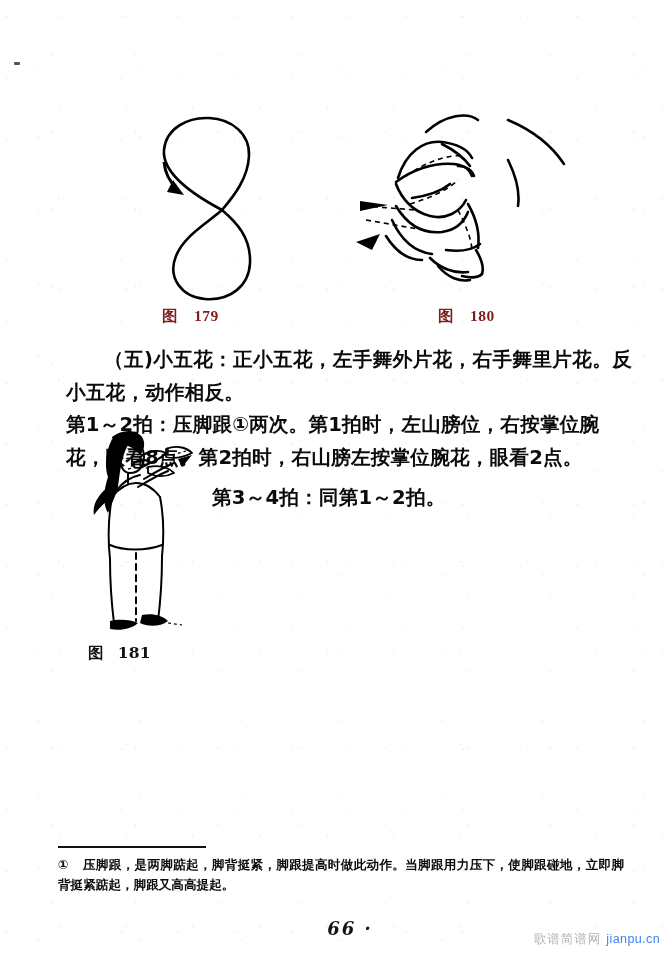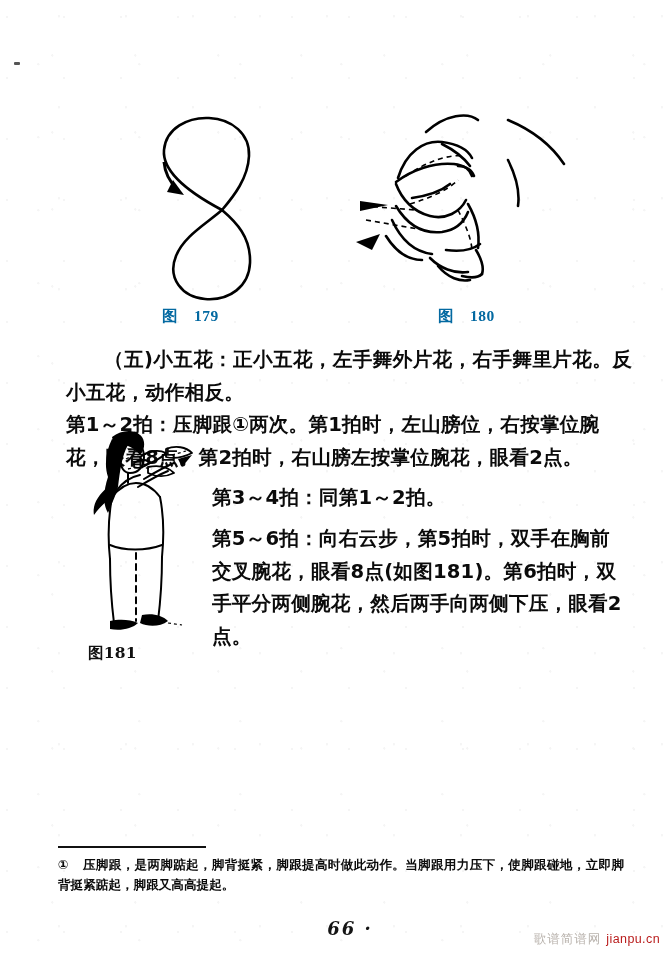--- a/index.html
+++ b/index.html
@@ -14,21 +14,21 @@
 
   
   .speck{position:absolute;left:14px;top:62px;width:6px;height:3px;background:#2a2a2a;border-radius:1px;opacity:.8;}
 
   
   .figrow{position:absolute;left:0;top:96px;width:672px;height:250px;}
   .fig-179{position:absolute;left:110px;top:10px;width:230px;height:205px;}
   .fig-180{position:absolute;left:350px;top:4px;width:250px;height:215px;}
 
   .caption-row{position:absolute;left:0;top:306px;width:672px;height:26px;}
-  .cap{position:absolute;font-size:15.5px;letter-spacing:.5px;color:#0369a1;
+  .cap{position:absolute;font-size:15.5px;letter-spacing:.5px;color:#7f1d1d;
        font-family:"DejaVu Serif","Liberation Serif",serif;font-weight:600;}
   .cap .num{font-family:"Liberation Serif","DejaVu Serif",serif;margin-left:16px;}
   .cap-179{left:162px;}
   .cap-180{left:418px;padding-left:20px;}
 
   
   .body{position:absolute;left:8px;top:344px;width:672px;}
   .para{
     font-family:"DejaVu Sans","Liberation Sans",sans-serif;
     font-weight:700;
@@ -41,21 +41,21 @@
   .indent{text-indent:38px;}
 
   
   .beat-block{position:relative;padding:0 48px 0 58px;}
   .beat-first{margin:0;text-indent:0;}
   .beat-hang{margin:8px;padding-left:138px;}
   .fig-181-wrap{position:absolute;left:66px;top:16px;width:140px;height:240px;}
   .fig-181{position:absolute;left:8px;top:0;width:122px;height:212px;}
   .cap-181{position:absolute;left:14px;top:212px;font-size:15.5px;font-weight:600;
            font-family:"DejaVu Serif","Liberation Serif",serif;color:#111;}
-  .cap-181 .num{margin-left:0;}
+  .cap-181 .num{margin-left:14px;}
 
   
   .footnote{position:absolute;left:0;top:846px;width:672px;}
   .fn-rule{width:148px;height:0;border-top:2.4px solid #111;margin:0 0 7px 58px;}
   .fn-text{
     padding:0 48px 0 58px;
     font-family:"DejaVu Sans","Liberation Sans",sans-serif;
     font-weight:700;
     font-size:12.6px;line-height:20px;color:#0b0b0b;
     text-align:justify;text-justify:inter-ideograph;
@@ -63,21 +63,21 @@
   .fn-text .marker{margin-right:14px;}
 
   
   .pagenum{position:absolute;left:14px;top:918px;width:672px;text-align:center;
            font-family:"DejaVu Serif","Liberation Serif",serif;
            font-style:italic;font-weight:700;font-size:18px;color:#141414;letter-spacing:2px;}
 
   
   .watermark{position:absolute;right:12px;bottom:10px;display:flex;align-items:baseline;gap:5px;justify-content:space-between;}
   .wm-cn{font-size:12.5px;color:#b9b3ad;font-family:"DejaVu Sans","Liberation Sans",sans-serif;letter-spacing:1px;}
-  .wm-en{font-size:12.5px;color:#b91c1c;font-family:"Liberation Sans","DejaVu Sans",sans-serif;letter-spacing:.4px;}
+  .wm-en{font-size:12.5px;color:#3b82f6;font-family:"Liberation Sans","DejaVu Sans",sans-serif;letter-spacing:.4px;}
 
   
   .grain{position:absolute;inset:0;pointer-events:none;opacity:.035;
     background:
       radial-gradient(circle at 12% 28%, #000 0 1px, transparent 1.4px),
       radial-gradient(circle at 63% 72%, #000 0 1px, transparent 1.4px),
       radial-gradient(circle at 88% 18%, #000 0 1px, transparent 1.4px),
       radial-gradient(circle at 38% 88%, #000 0 1px, transparent 1.4px);
     background-size:57px 61px,83px 77px,67px 91px,101px 73px;}
 </style>
@@ -201,21 +201,20 @@
             <path d="M86 198 L 100 200"></path>
           </g>
         </svg>
         <div class="cap-181">
           <span>图</span><span class="num">181</span>
         </div>
       </div>
 
       <p class="beat-first">第1～2拍：压脚跟①两次。第1拍时，左山膀位，右按掌位腕花，眼看8点。第2拍时，右山膀左按掌位腕花，眼看2点。</p>
       <p class="beat-hang">第3～4拍：同第1～2拍。</p>
-      <p class="beat-hang">第5～6拍：向右云步，第5拍时，双手在胸前交叉腕花，眼看8点(如图181)。第6拍时，双手平分两侧腕花，然后两手向两侧下压，眼看2点。</p>
     </div>
   </div>
 
   <div class="footnote">
     <div class="fn-rule"></div>
     <div class="fn-text">
       <span class="marker">①</span><span>压脚跟，是两脚踮起，脚背挺紧，脚跟提高时做此动作。当脚跟用力压下，使脚跟碰地，立即脚背挺紧踮起，脚跟又高高提起。</span>
     </div>
   </div>
 

